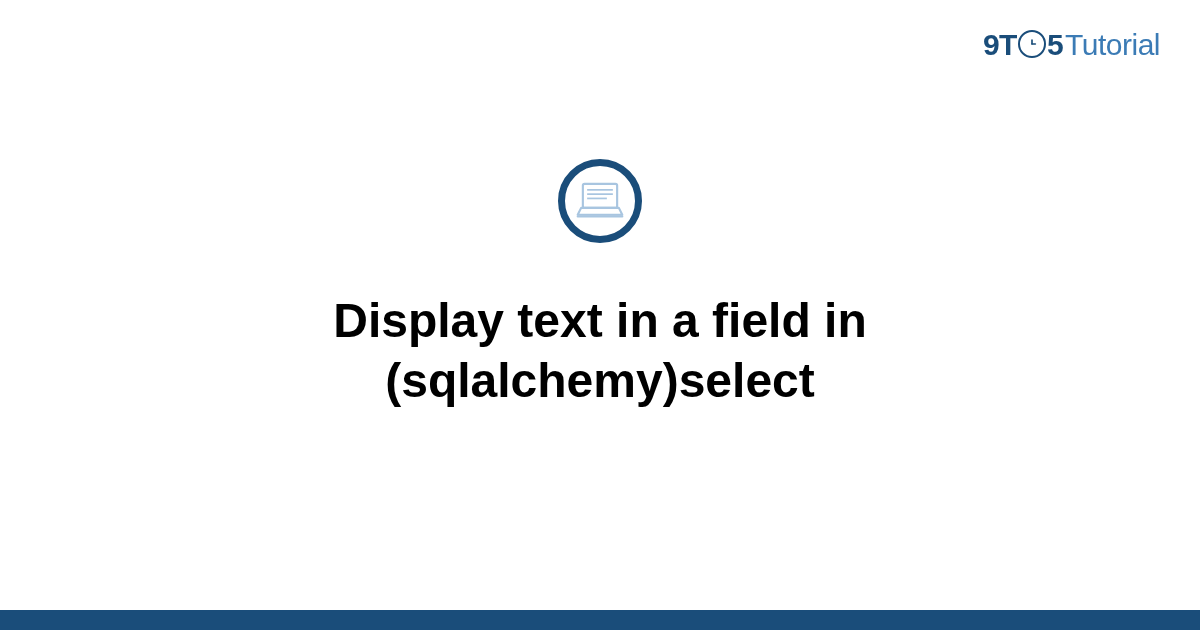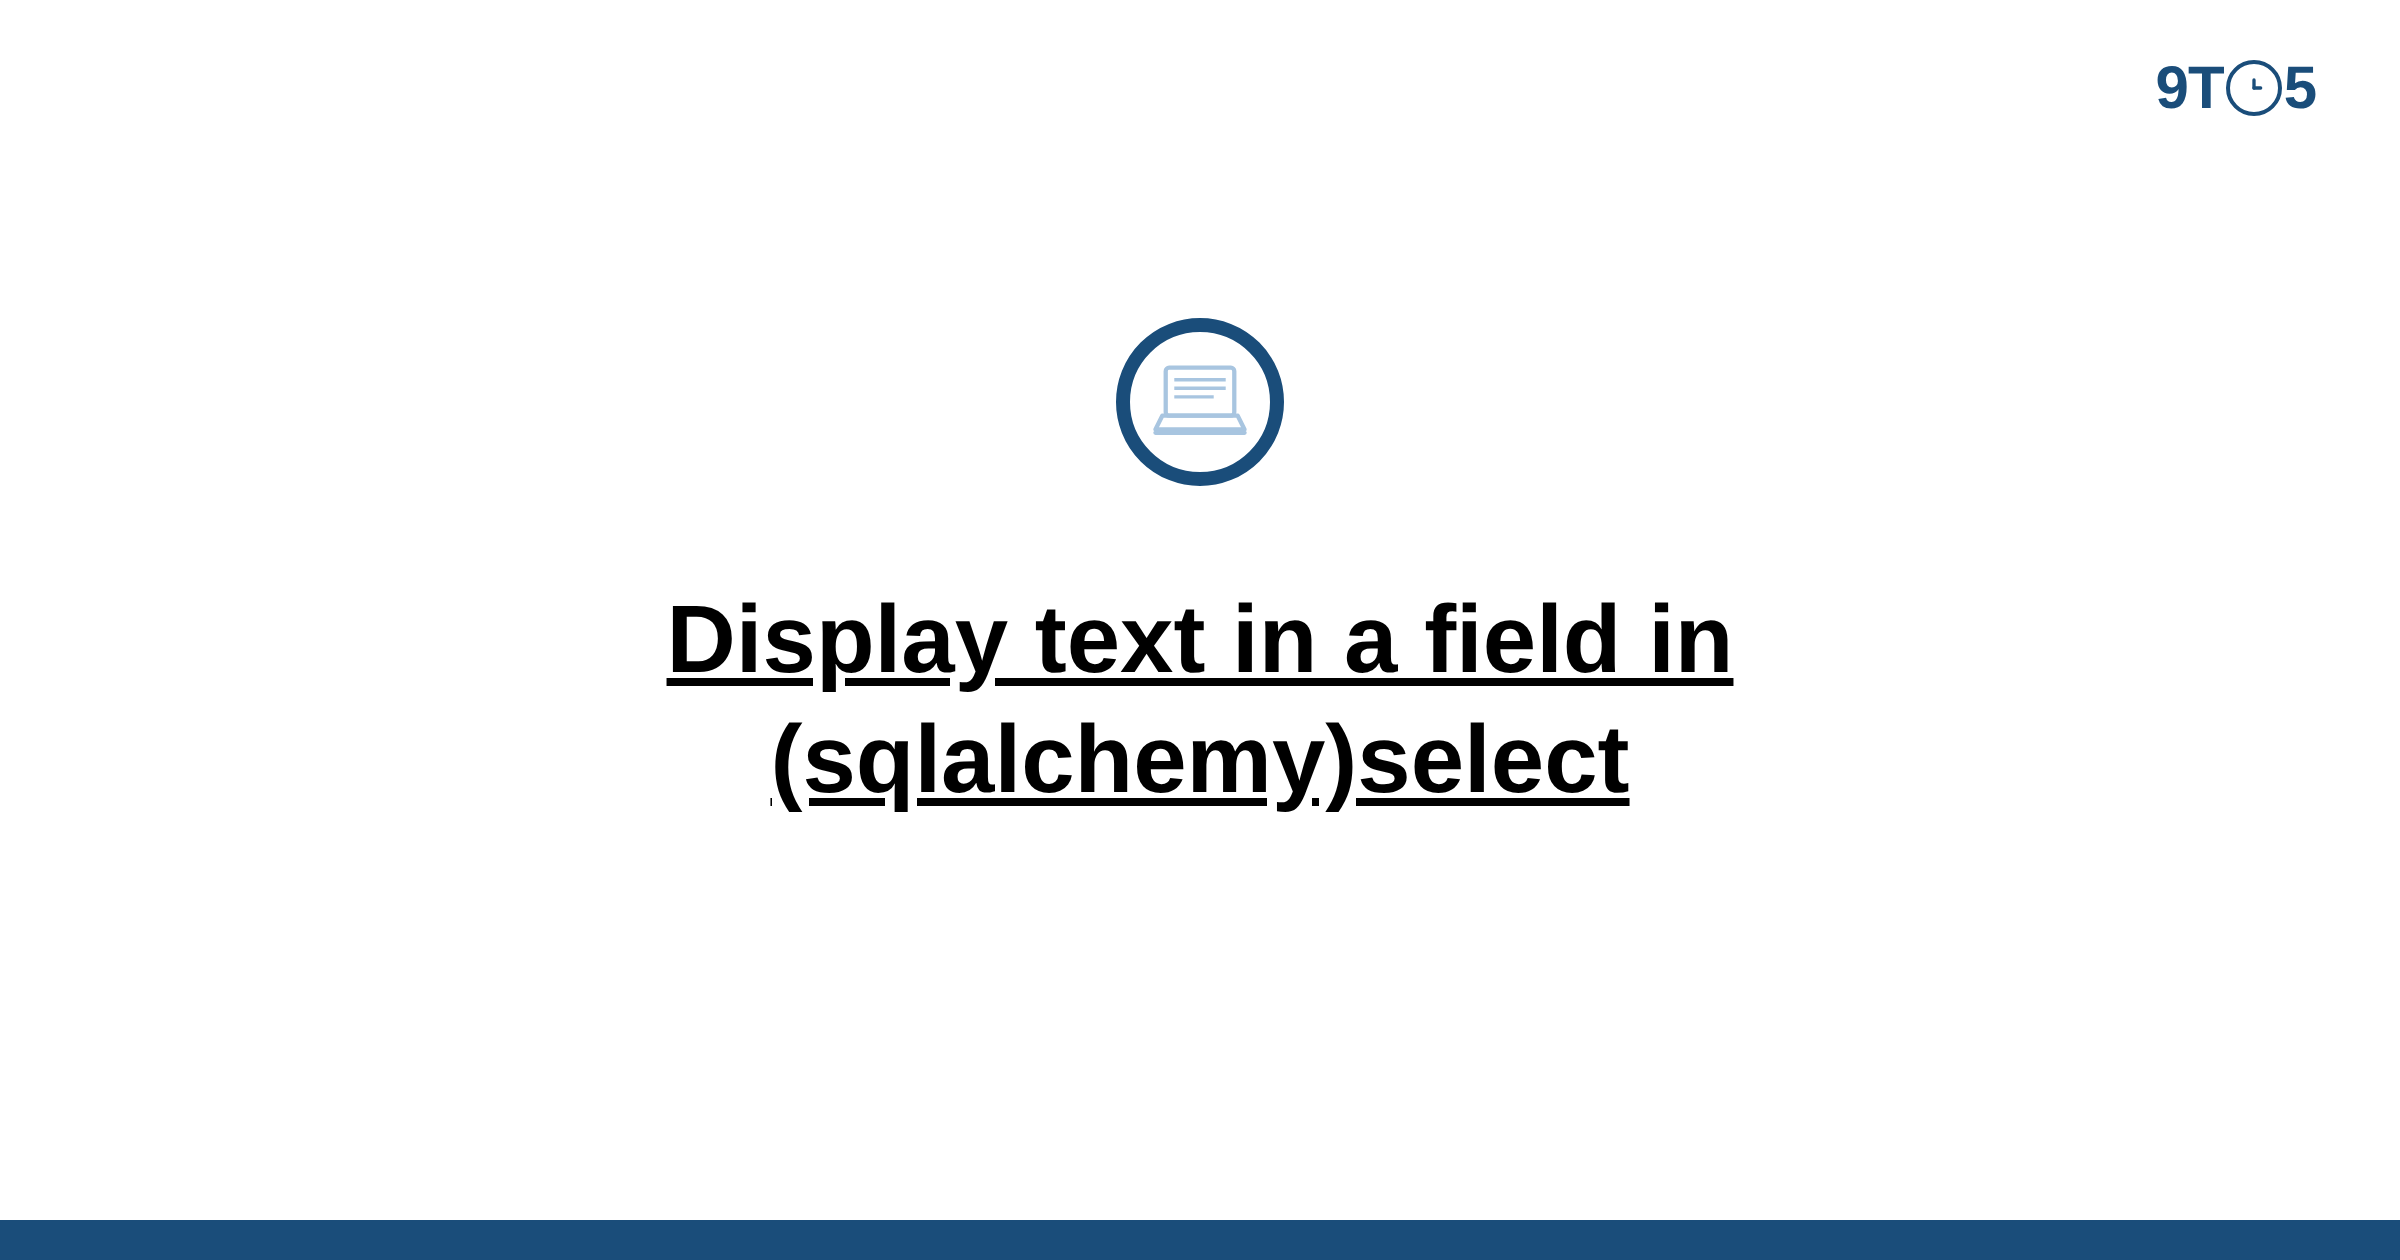--- a/index.html
+++ b/index.html
@@ -85,21 +85,20 @@
       width: 48px;
       height: 42px;
     }
     .title {
       font-size: 48px;
       font-weight: 700;
       color: #000000;
       text-align: center;
       line-height: 1.25;
       max-width: 900px;
-      text-decoration: underline;
     }
     .footer-bar {
       position: absolute;
       bottom: 0;
       left: 0;
       width: 100%;
       height: 20px;
       background: #1a4d7a;
     }
   </style>
@@ -109,20 +108,21 @@
 <div class="logo">
   <span class="logo-nine">9</span>
   <span class="logo-t">T</span>
   <span class="logo-clock">
     <svg viewBox="0 0 24 24" fill="none">
       <line x1="12" y1="12" x2="12" y2="6" stroke="#1a4d7a" stroke-width="2.5" stroke-linecap="round"></line>
       <line x1="12" y1="12" x2="17" y2="12" stroke="#1a4d7a" stroke-width="2.5" stroke-linecap="round"></line>
     </svg>
   </span>
   <span class="logo-five">5</span>
+  <span class="logo-tutorial">Tutorial</span>
 </div>
 
 <div class="content">
   <div class="icon-circle">
     <svg viewBox="0 0 56 48" fill="none">
       <rect x="8" y="4" width="40" height="28" rx="2" stroke="#a8c5e0" stroke-width="2.5" fill="none"></rect>
       <line x1="13" y1="11" x2="43" y2="11" stroke="#a8c5e0" stroke-width="2"></line>
       <line x1="13" y1="16" x2="43" y2="16" stroke="#a8c5e0" stroke-width="2"></line>
       <line x1="13" y1="21" x2="36" y2="21" stroke="#a8c5e0" stroke-width="2"></line>
       <path d="M 6 32 L 50 32 L 54 40 L 2 40 Z" stroke="#a8c5e0" stroke-width="2.5" fill="none" stroke-linejoin="round"></path>

